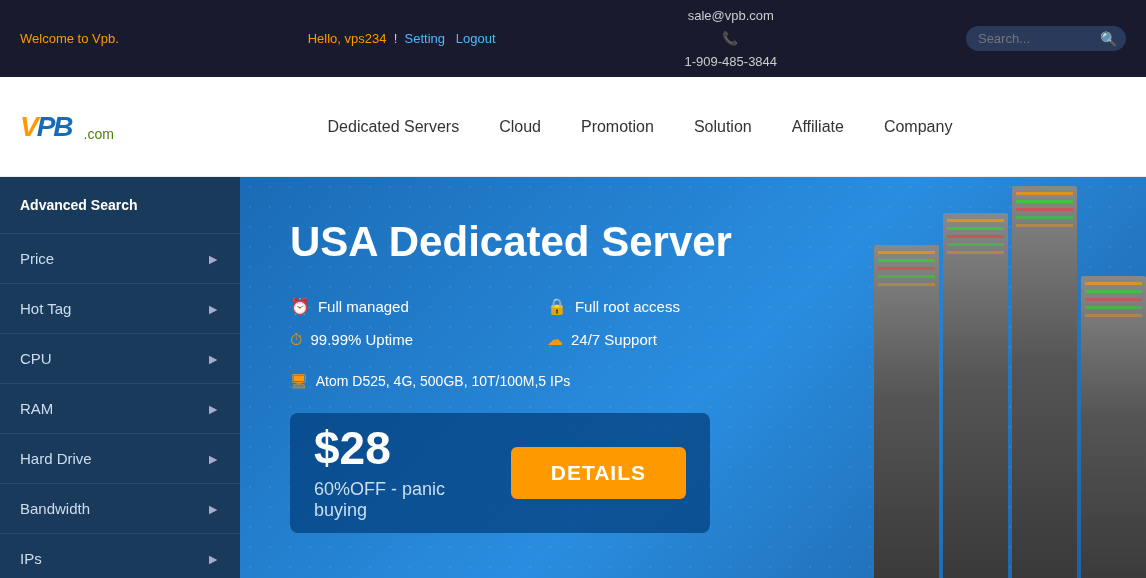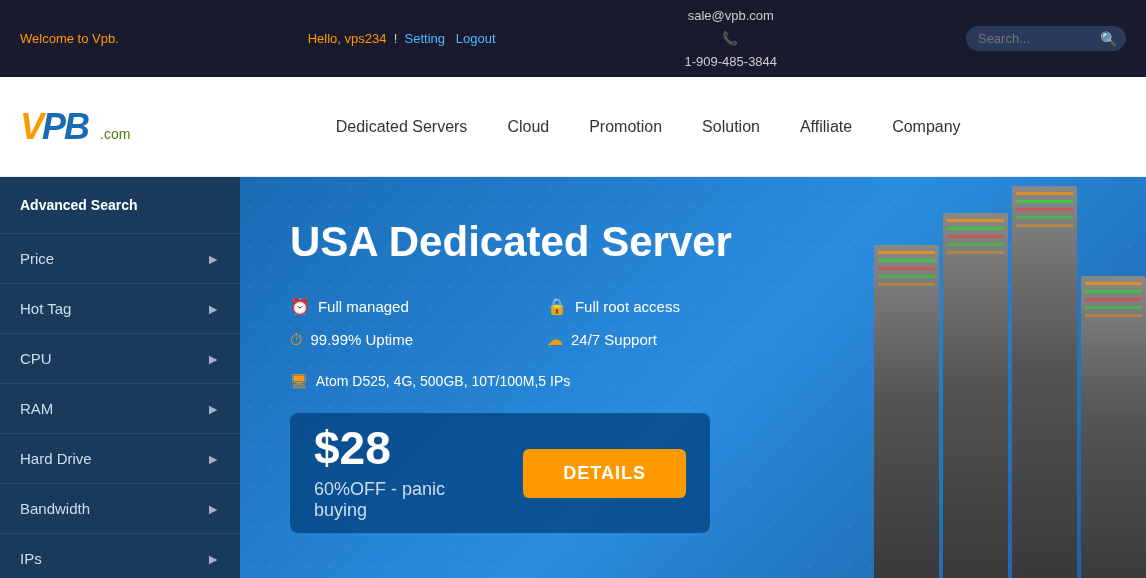--- a/index.html
+++ b/index.html
@@ -50,21 +50,21 @@
       height: 100px;
       border-bottom: 1px solid #eee;
     }
     .logo {
       display: flex;
       align-items: center;
       margin-right: 40px;
       text-decoration: none;
     }
     .logo-text {
-      font-size: 36px;
+      font-size: 28px;
       font-weight: bold;
       color: #1a6bb5;
       letter-spacing: -2px;
       font-style: italic;
     }
     .logo-text .v { color: #1a6bb5; }
     .logo-com { color: #4d7c0f; font-size: 14px; margin-top: 14px; margin-left: 12px; }
     .nav-links { display: flex; gap: 40px; list-style: none; flex: 1; justify-content: center; }
     .nav-links li a {
       text-decoration: none;
@@ -173,21 +173,21 @@
       line-height: 1;
     }
     .price-off {
       font-size: 18px;
       color: #cde;
       margin-top: 8px;
     }
     .details-btn {
       background: #f90;
       color: #fff;
-      font-size: 18px;
+      font-size: 21px;
       font-weight: bold;
       letter-spacing: 1px;
       border: none;
       border-radius: 6px;
       padding: 14px 40px;
       cursor: pointer;
       text-transform: uppercase;
     }
 
     

